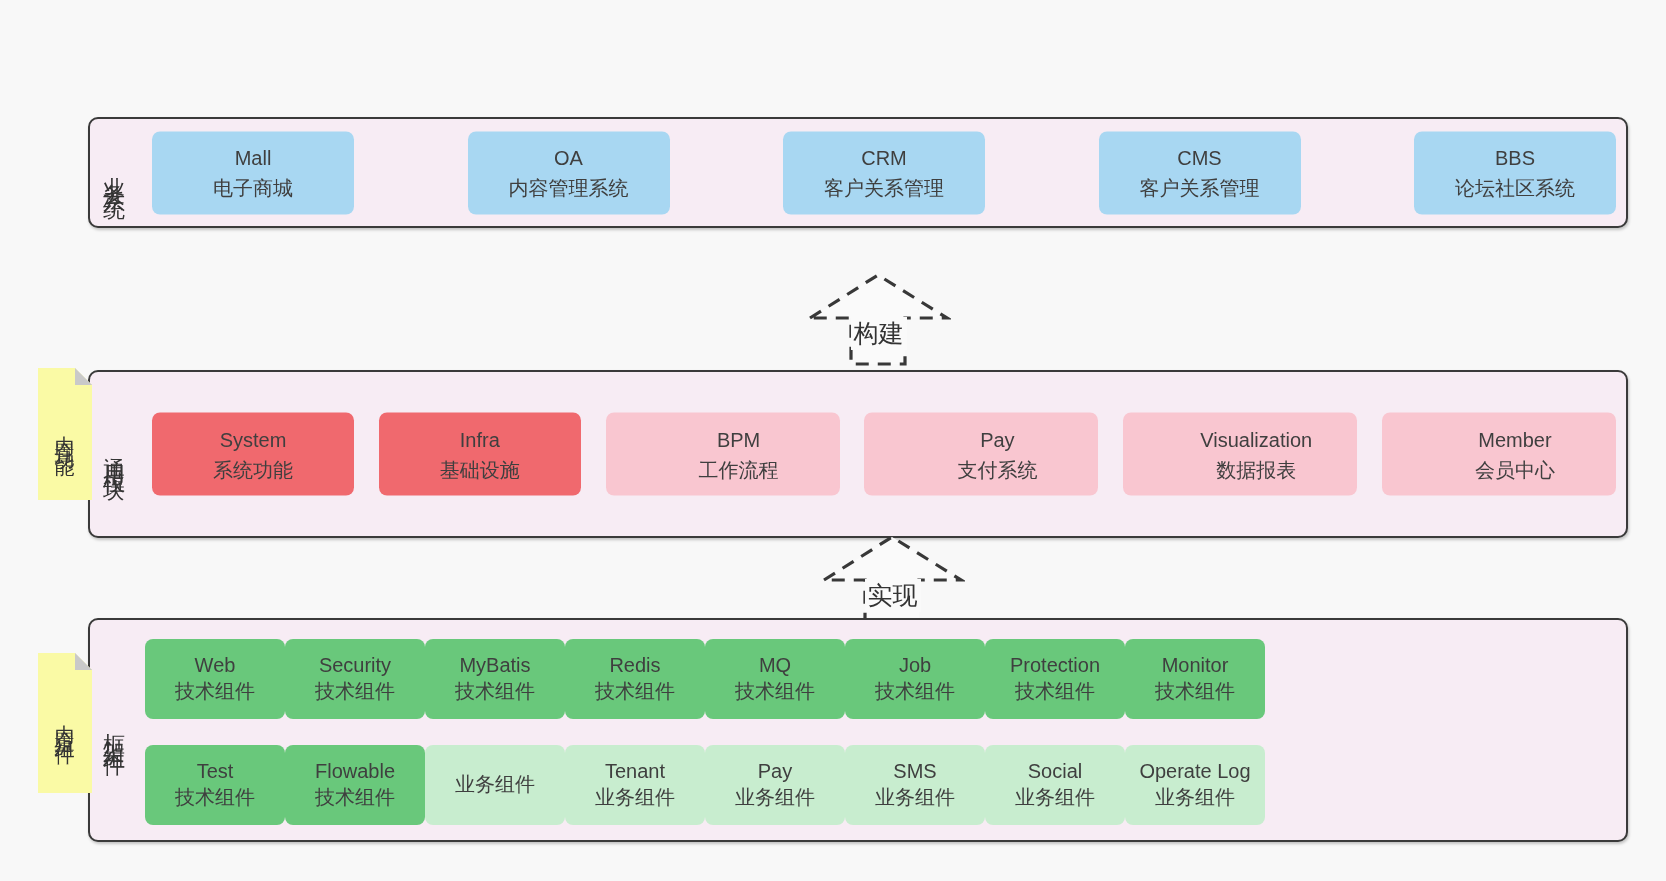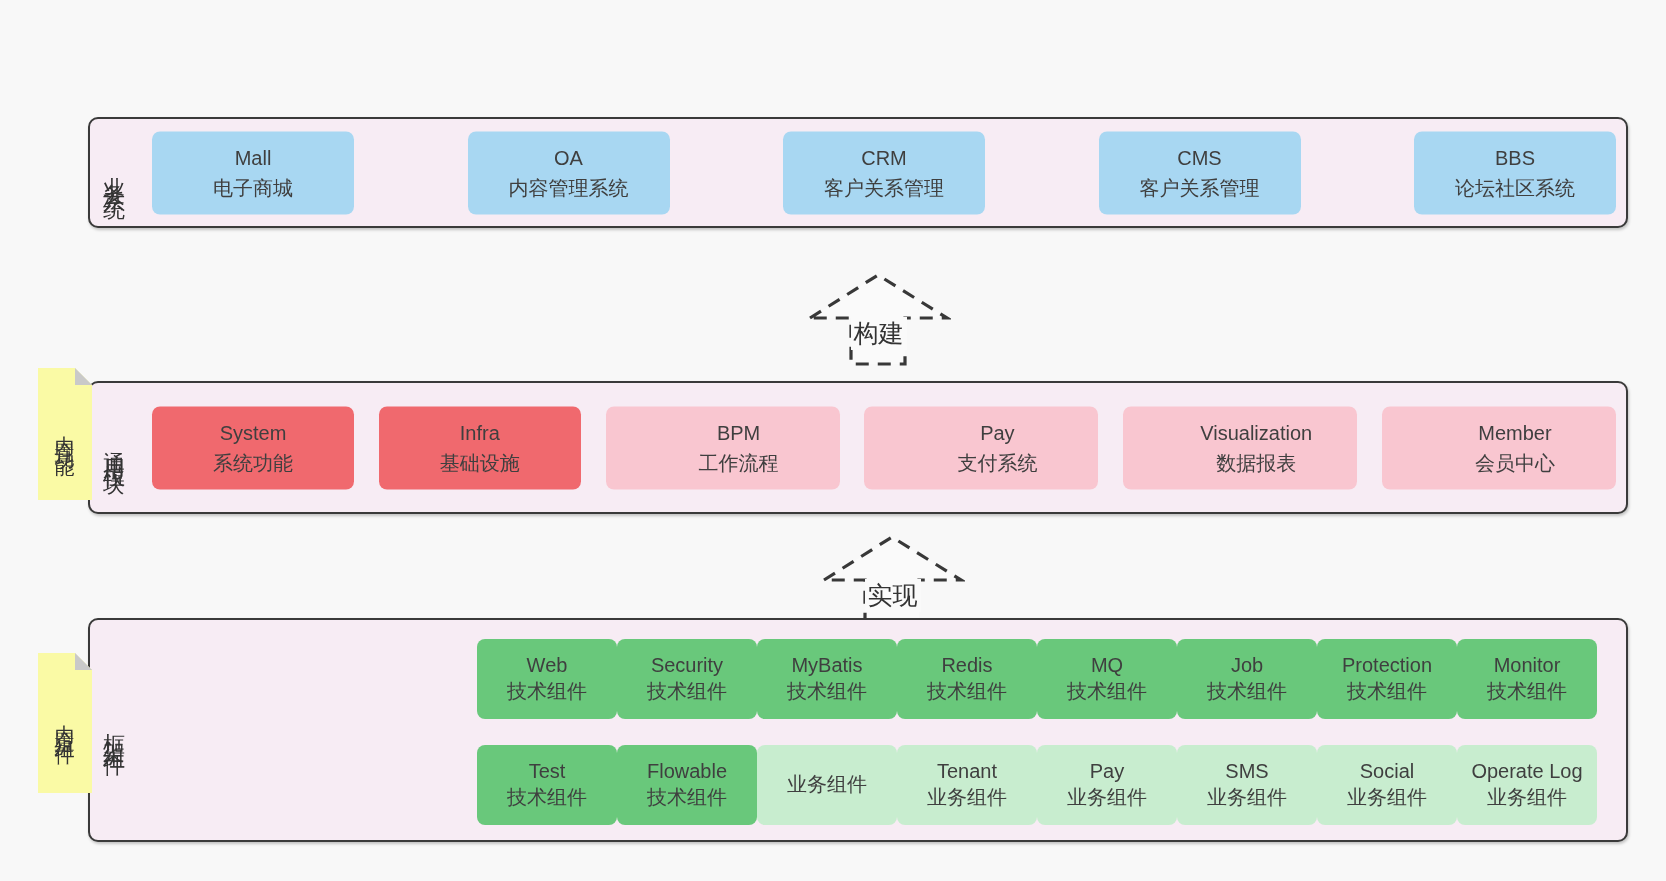--- a/index.html
+++ b/index.html
@@ -8,41 +8,41 @@
     background:#f8f8f8;
     font-family:"Liberation Sans","DejaVu Sans",sans-serif;
     color:#3f3f3f;
   }
   .band {
     position:absolute; left:88px; width:1540px; box-sizing:border-box;
     background:#f7ecf4; border:2.5px solid #3a3a3a; border-radius:10px;
     box-shadow:1px 2px 3px rgba(0,0,0,.22);
   }
   .band-1 { top:117px; height:111px; }
-  .band-2 { top:370px; height:133px;margin-top:11px; }
+  .band-2 { top:370px; height:168px; }
   .band-3 { top:618px; height:224px; }
   .band-label {
     position:absolute; left:13px; top:50%; transform:translateY(-50%);
     writing-mode:vertical-lr; text-orientation:upright;
     font-size:22px; letter-spacing:7px; line-height:1; color:#333; white-space:nowrap;
   }
   .row6 {
     position:absolute; left:62px; right:10px; top:50%; transform:translateY(-50%);
     display:flex; justify-content:space-between;
   }
   .box {
     width:202px; height:83px; border-radius:8px;
     display:flex; flex-direction:column; justify-content:center; align-items:center;
     text-align:center; font-size:20px; line-height:1.5;
   }
   .grid8 {
     position:absolute; left:55px; right:29px; top:19px;
     display:flex; flex-direction:column; gap:26px;
   }
-  .row8 { display:flex; justify-content:flex-end; }
+  .row8 { display:flex; justify-content:flex-start; }
   .sbox {
     width:140px; height:80px; border-radius:8px;
     display:flex; flex-direction:column; justify-content:center; align-items:center;
     text-align:center; font-size:20px; line-height:1.28;
   }
   .c-blue        { background:#a8d7f2; }
   .c-red         { background:#f0696e; }
   .c-pink        { background:#f9c6d0;padding-left:32px; }
   .c-green       { background:#69c87b; }
   .c-green-light { background:#c8edcf; }

